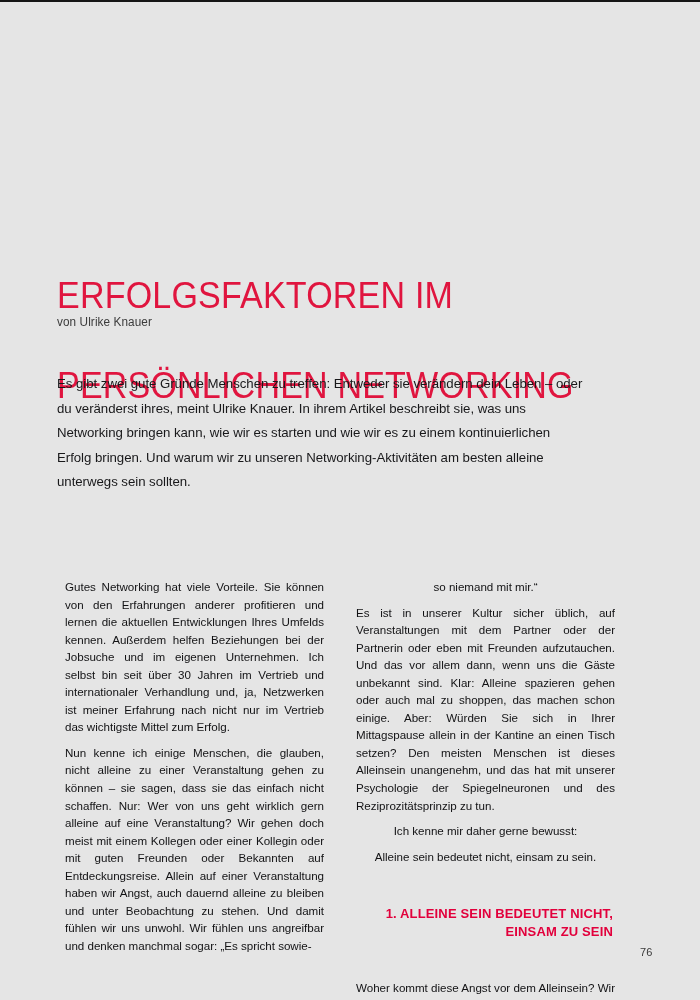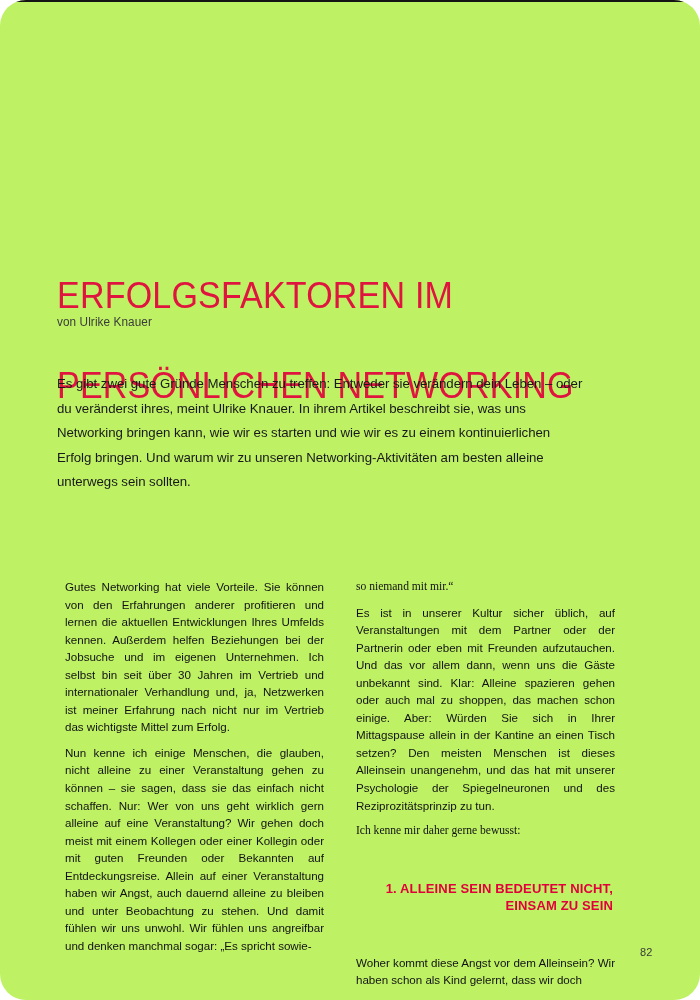--- a/index.html
+++ b/index.html
@@ -5,25 +5,24 @@
   html, body {
     margin: 0;
     padding: 0;
     background: #ffffff;
   }
 
   .page {
     position: relative;
     width: 700px;
     height: 1000px;
-    background: #bef264;
+    background: #e5e5e5;
     overflow: hidden;
     font-family: "Liberation Sans", sans-serif;
     box-sizing: border-box;
-    border-radius: 26px;
   }
 
   
   .page-top-rule {
     position: absolute;
     left: 0;
     top: 0;
     width: 700px;
     height: 2px;
     background: #151515;
@@ -103,22 +102,21 @@
 
   .col-left  { left: 0; }
   .col-right { left: 291px; }
 
   .col p {
     margin: 8px;
   }
 
   
   .para-ragged {
-    text-align: left;
-    font-family: Liberation Serif, serif;
+    text-align: center;
   }
 
   
   .section-heading {
     color: #e2003c;
     font-size: 13px;
     font-weight: 700;
     line-height: 17.5px;
     letter-spacing: 0.15px;
     text-align: right;
@@ -160,21 +158,22 @@
 
     <div class="col col-left">
       <p>Gutes Networking hat viele Vorteile. Sie können von den Erfahrungen anderer profitieren und lernen die aktuellen Entwicklungen Ihres Umfelds kennen. Außerdem helfen Beziehungen bei der Jobsuche und im eigenen Unternehmen. Ich selbst bin seit über 30 Jahren im Vertrieb und internationaler Verhandlung und, ja, Netzwerken ist meiner Erfahrung nach nicht nur im Vertrieb das wichtigste Mittel zum Erfolg.</p>
       <p>Nun kenne ich einige Menschen, die glauben, nicht alleine zu einer Veranstaltung gehen zu können – sie sagen, dass sie das einfach nicht schaffen. Nur: Wer von uns geht wirklich gern alleine auf eine Veranstaltung? Wir gehen doch meist mit einem Kollegen oder einer Kollegin oder mit guten Freunden oder Bekannten auf Entdeckungsreise. Allein auf einer Veranstaltung haben wir Angst, auch dauernd alleine zu bleiben und unter Beobachtung zu stehen. Und damit fühlen wir uns unwohl. Wir fühlen uns angreifbar und denken manchmal sogar: „Es spricht sowie-</p>
     </div>
 
     <div class="col col-right">
       <p class="para-ragged">so niemand mit mir.“</p>
       <p>Es ist in unserer Kultur sicher üblich, auf Veranstaltungen mit dem Partner oder der Partnerin oder eben mit Freunden aufzutauchen. Und das vor allem dann, wenn uns die Gäste unbekannt sind. Klar: Alleine spazieren gehen oder auch mal zu shoppen, das machen schon einige. Aber: Würden Sie sich in Ihrer Mittagspause allein in der Kantine an einen Tisch setzen? Den meisten Menschen ist dieses Alleinsein unangenehm, und das hat mit unserer Psychologie der Spiegelneuronen und des Reziprozitätsprinzip zu tun.</p>
       <p class="para-ragged">Ich kenne mir daher gerne bewusst:</p>
+      <p class="para-ragged">Alleine sein bedeutet nicht, einsam zu sein.</p>
       <h2 class="section-heading">1. ALLEINE SEIN BEDEUTET NICHT, EINSAM ZU SEIN</h2>
       <p>Woher kommt diese Angst vor dem Alleinsein? Wir haben schon als Kind gelernt, dass wir doch</p>
     </div>
 
   </div>
 
-  <div class="folio">82</div>
+  <div class="folio">76</div>
 
 </div>
 
 </body></html>

